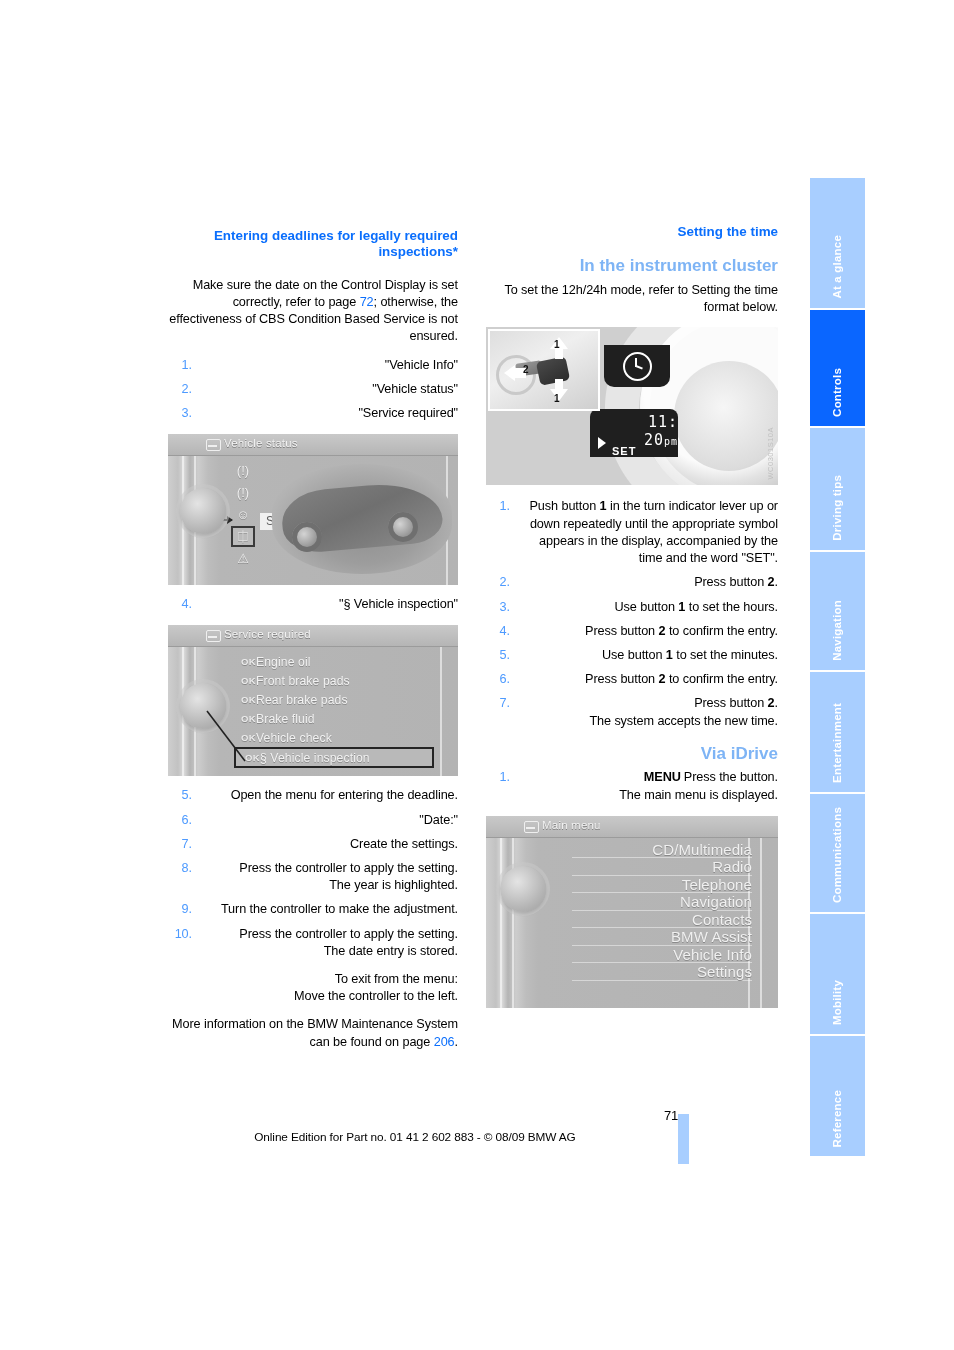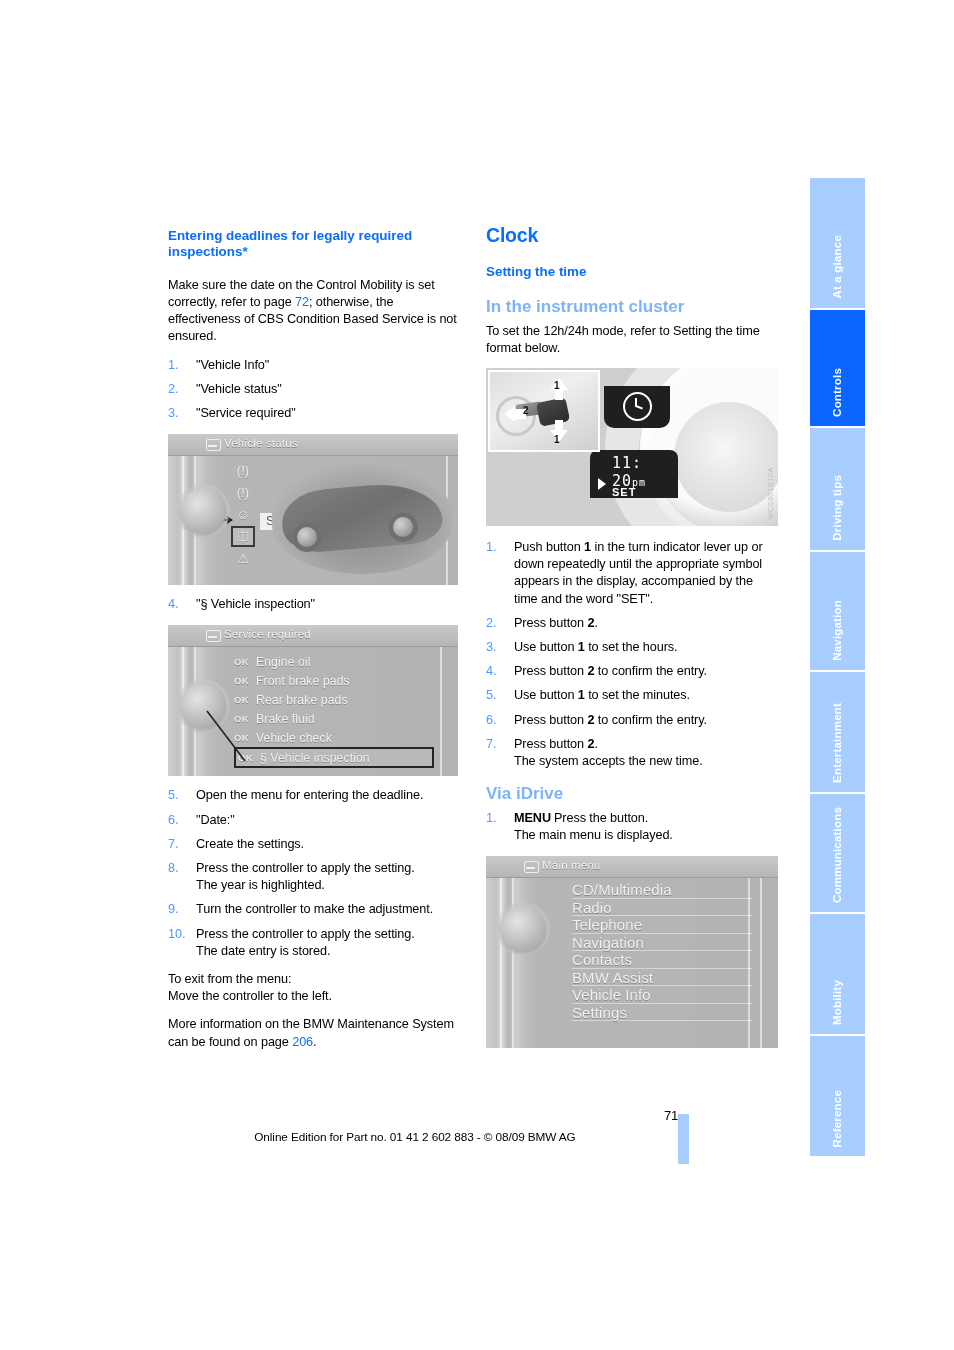--- a/index.html
+++ b/index.html
@@ -39,21 +39,21 @@
   }
   .tab span {
     writing-mode: vertical-rl;
     transform: rotate(180deg);
     white-space: nowrap;
     line-height: 1;
   }
   .tab.active { background: #0a66ff; }
 
   
-  .col { position: absolute; top: 228px; }
+  .col { position: absolute; top: 228px; text-align: right; }
   .col-left  { left: 168px; width: 290px; }
   .col-right { left: 486px; width: 292px; }
 
   h1.chapter {
     color: #0a6efc;
     font-size: 19.5px;
     font-weight: bold;
     margin: 0 0 18px 0;
     line-height: 1.15;
     letter-spacing: -.2px;
@@ -446,21 +446,21 @@
     </div>
     <div class="tab" style="height:120px">
       <span>Reference</span>
     </div>
   </div>
 
   <div class="col col-left">
 
     <h2 class="sub">Entering deadlines for legally required inspections*</h2>
 
-    <p class="body"><span>Make sure the date on the Control Mobility is set correctly, refer to page </span><span class="pageref">72</span><span>; otherwise, the effectiveness of CBS Condition Based Service is not ensured.</span></p>
+    <p class="body"><span>Make sure the date on the Control Display is set correctly, refer to page </span><span class="pageref">72</span><span>; otherwise, the effectiveness of CBS Condition Based Service is not ensured.</span></p>
 
     <ol class="steps">
       <li><span class="num">1.</span><span>"Vehicle Info"</span></li>
       <li><span class="num">2.</span><span>"Vehicle status"</span></li>
       <li><span class="num">3.</span><span>"Service required"</span></li>
     </ol>
 
     <div class="figure fig-idrive" style="margin-top:12px;">
       <div class="wheelline" style="left:14px"></div>
       <div class="wheelline" style="left:26px"></div>
@@ -545,21 +545,20 @@
       <li><span class="num">10.</span><span class="wrap">Press the controller to apply the setting.<br>The date entry is stored.</span></li>
     </ol>
 
     <p class="body wrap" style="margin-top:11px;">To exit from the menu:<br>Move the controller to the left.</p>
 
     <p class="body"><span>More information on the BMW Maintenance System can be found on page </span><span class="pageref">206</span><span>.</span></p>
   </div>
 
   <div class="col col-right" style="top:224px;">
 
-    <h1 class="chapter">Clock</h1>
     <h2 class="sub">Setting the time</h2>
     <h3 class="subsub">In the instrument cluster</h3>
 
     <p class="body">To set the 12h/24h mode, refer to Setting the time format below.</p>
 
     <div class="figure fig-cluster" style="margin-top:8px;">
       <div class="dial">
         <div class="needle"></div>
         <div class="needle needle2"></div>
       </div>

